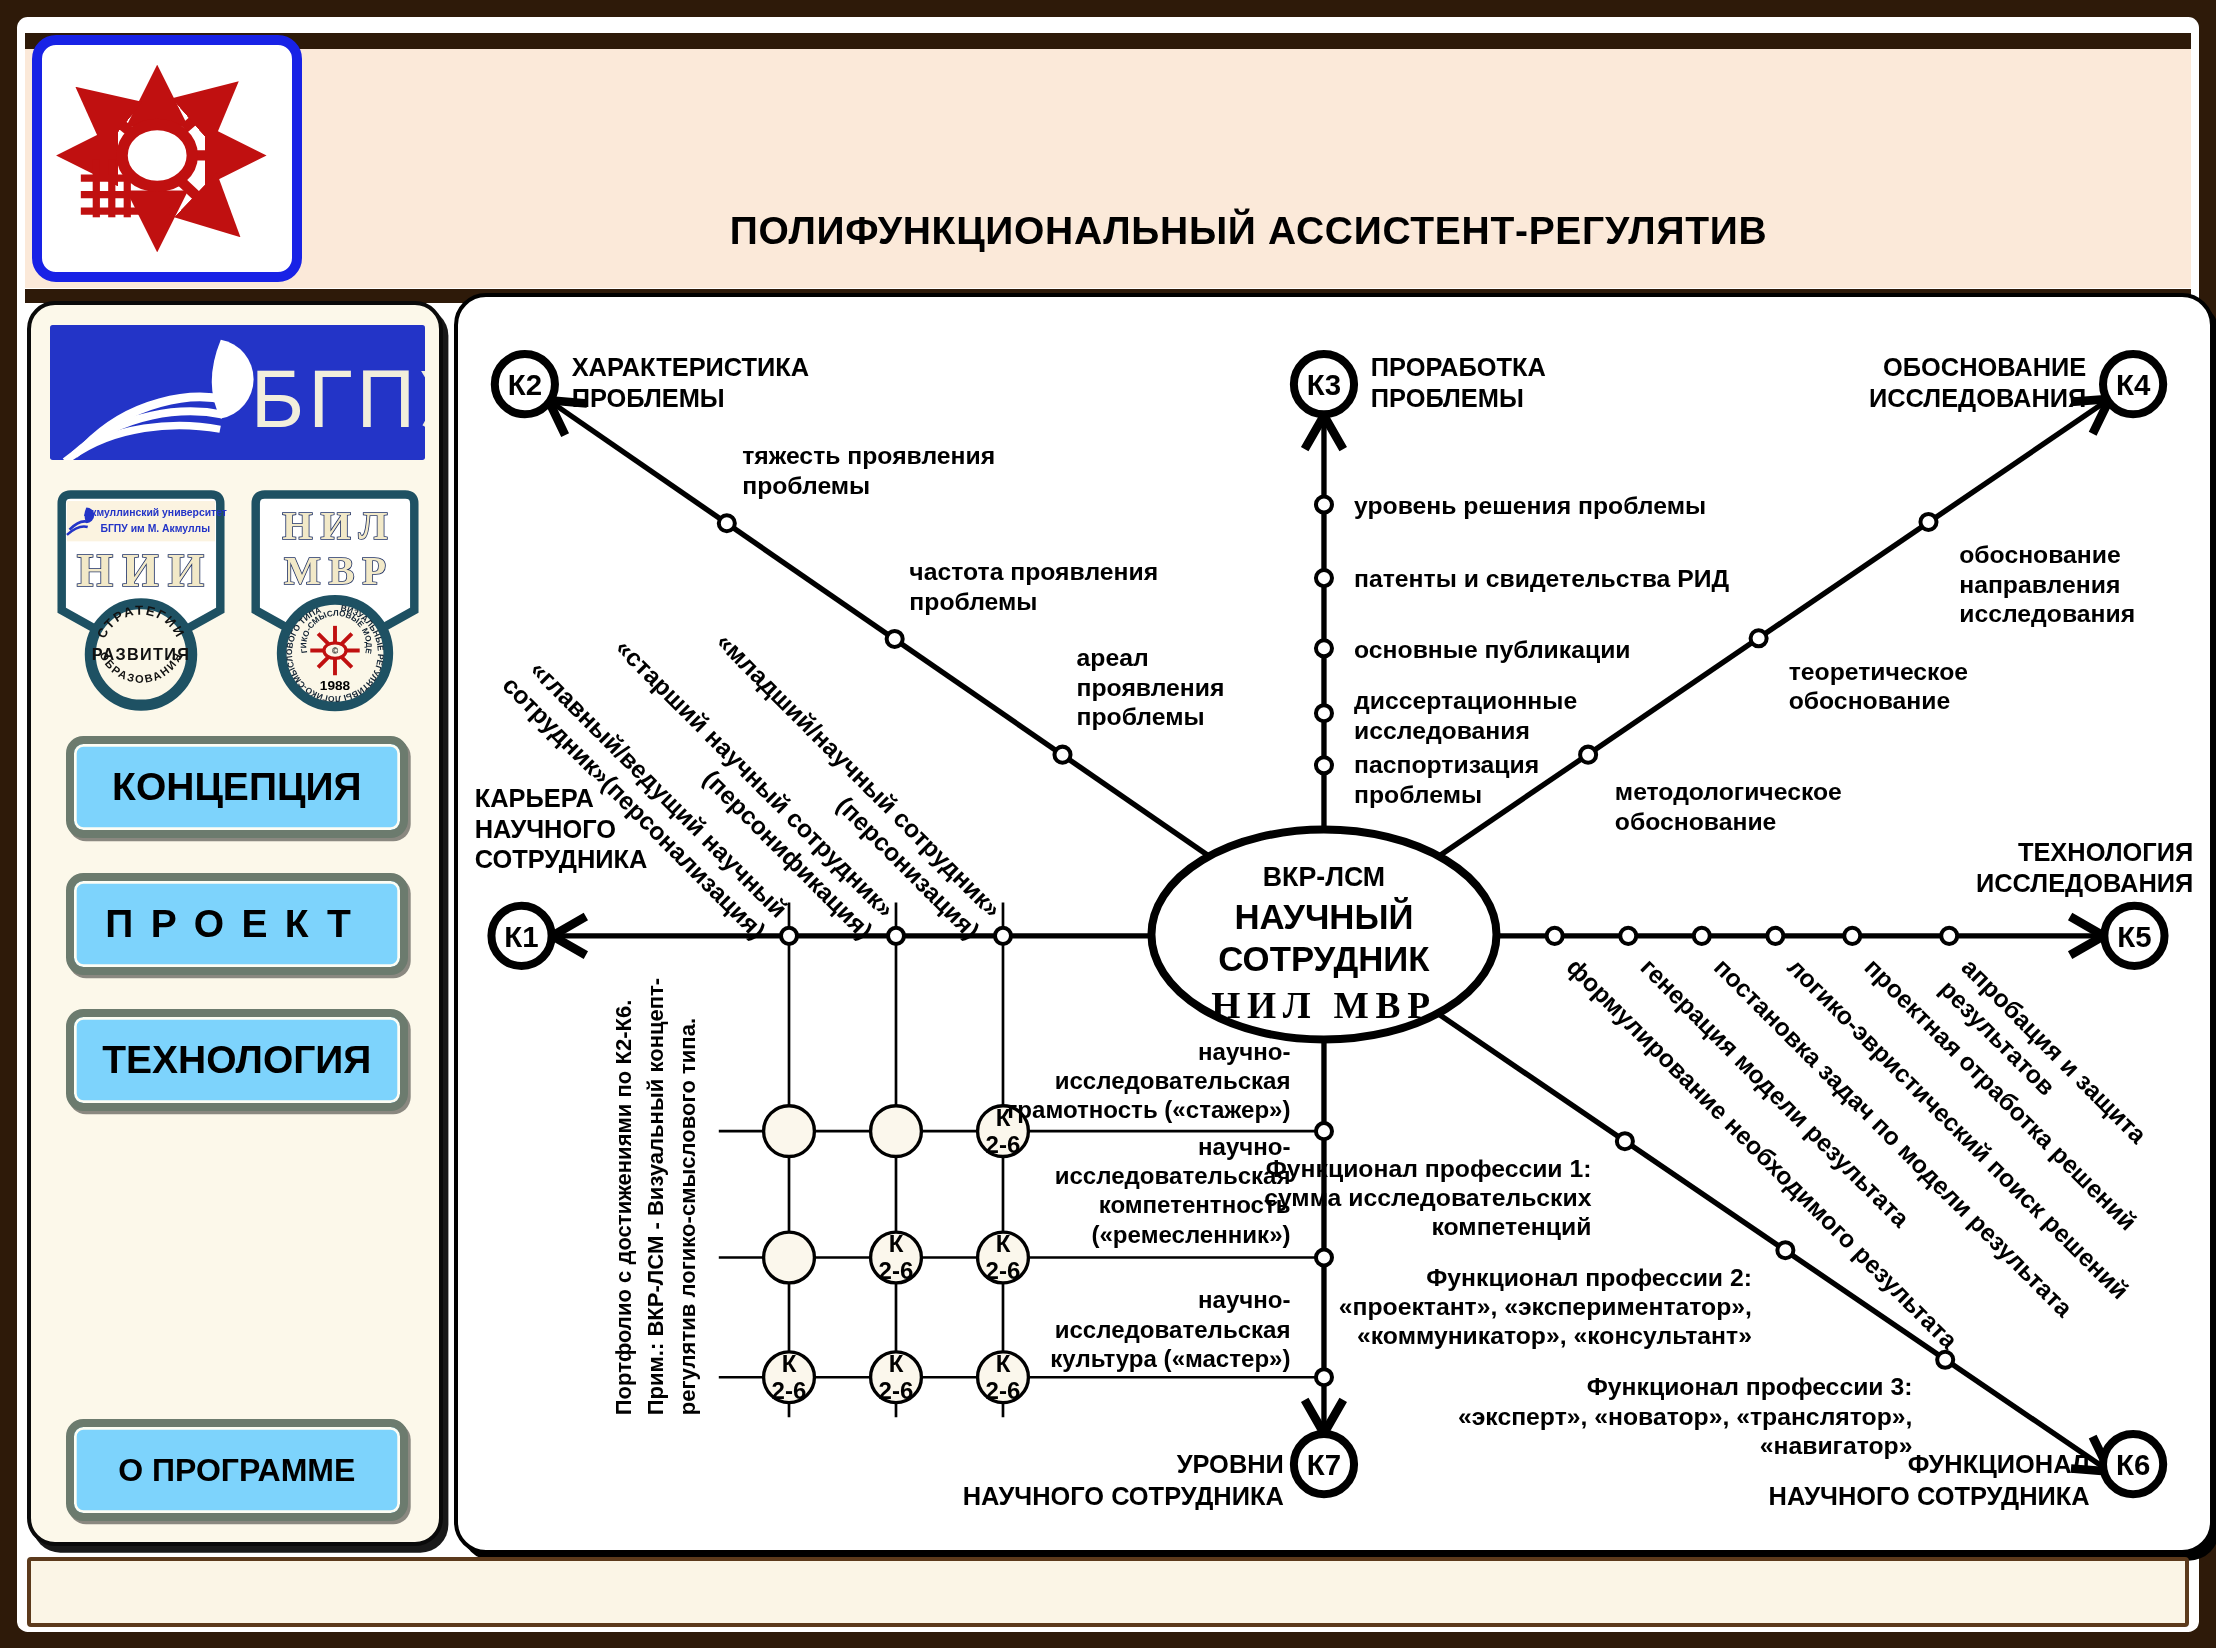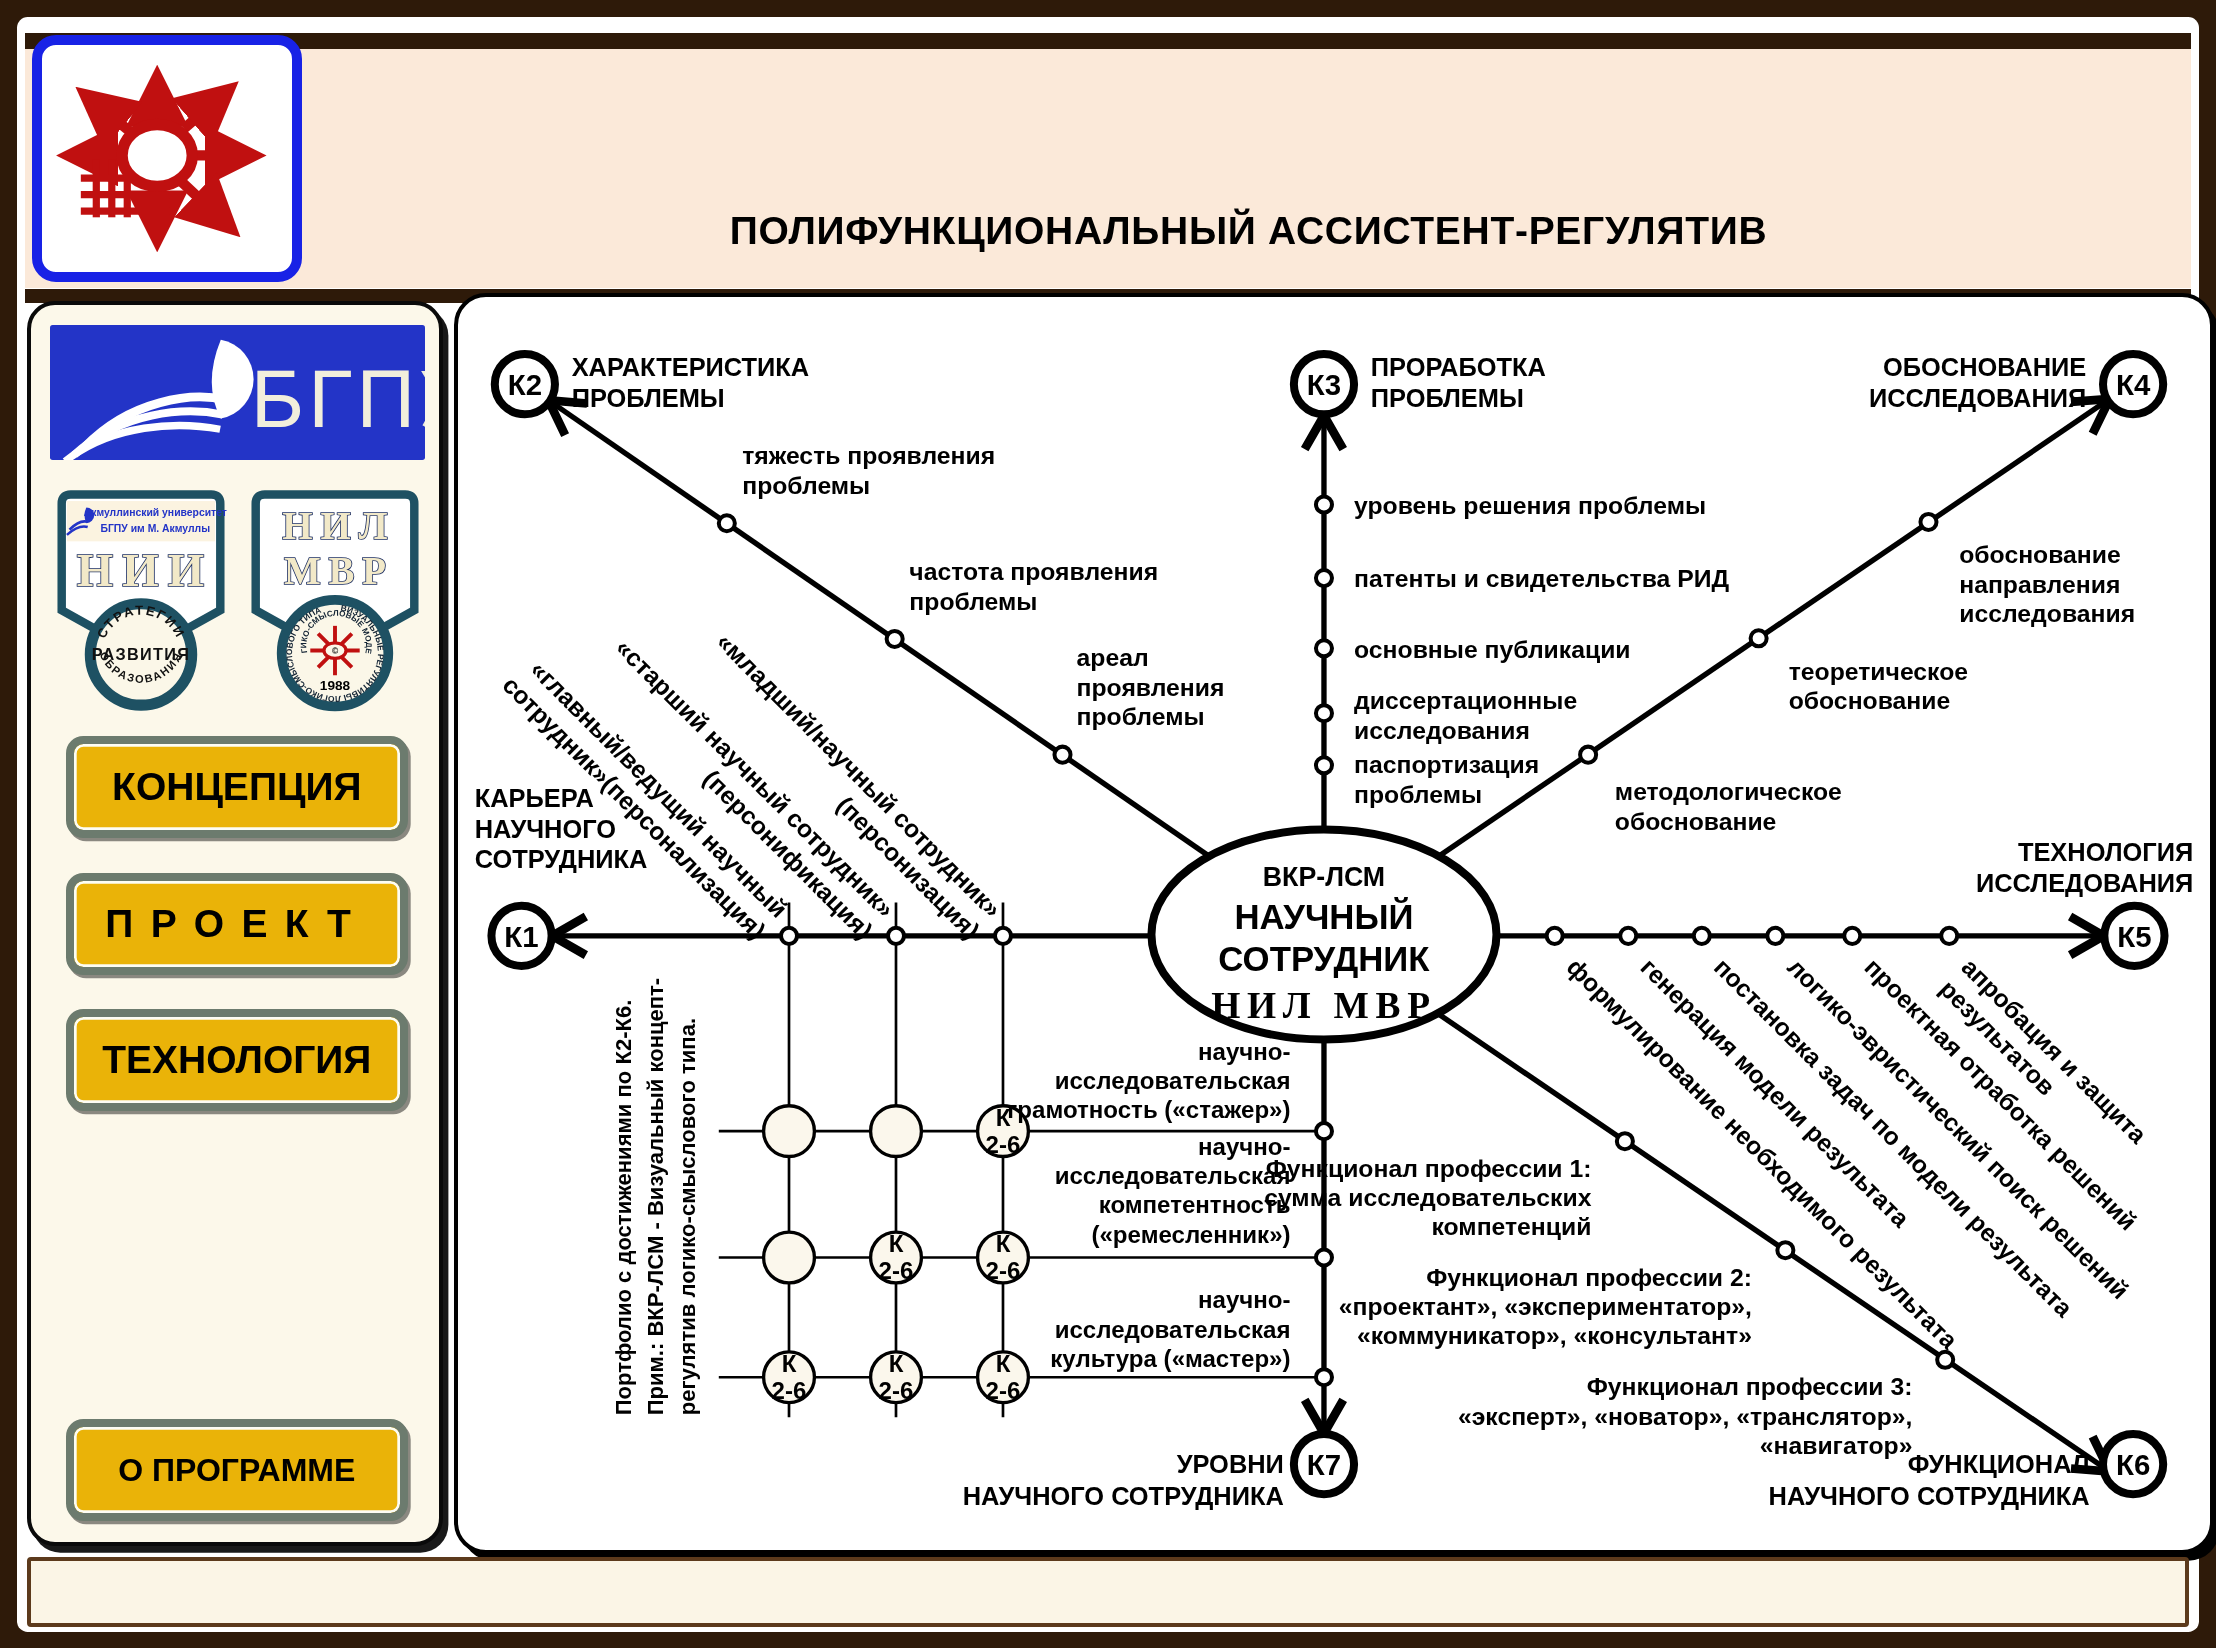--- a/index.html
+++ b/index.html
@@ -10,21 +10,21 @@
   .header{position:absolute;left:8px;right:8px;top:32px;height:239px;background:#FBE9D9;}
   .hdr-bar-bot{position:absolute;left:8px;right:8px;top:272px;height:13.4px;background:#2E1A09;}
   .logo-box{position:absolute;left:14.7px;top:17.4px;width:270px;height:247px;background:#fff;border:10.7px solid #1822E6;border-radius:24px;box-sizing:border-box;z-index:5;display:flex;align-items:center;justify-content:center;}
   .title-wrap{position:absolute;left:301px;right:20px;top:36px;height:227px;display:flex;flex-direction:column;justify-content:center;z-index:4;margin-top:32px;}
   .title-line{text-align:center;font-weight:700;font-size:39px;color:#000;letter-spacing:0.7px;}
   
   .sidebar{position:absolute;left:9.4px;top:284px;width:416px;height:1245px;background:#FCF8EA;border:4.7px solid #0A0A0A;border-radius:28px;box-sizing:border-box;box-shadow:5.4px 6.7px 0 rgba(0,0,0,.9);}
   .banner{position:absolute;left:19px;top:20px;width:375px;height:135px;background:#2334C7;border-radius:2.7px;}
   .emblem{position:absolute;top:179px;width:182px;height:233px;}
   .emblem.left{left:19px;text-align:right;} .emblem.right{left:213px;}
-  .btn{position:absolute;left:35px;width:342px;height:102px;background:#eab308;border:8.7px solid #6C7B6E;border-radius:17.4px;box-sizing:border-box;display:flex;align-items:center;justify-content:center;font-weight:700;font-size:39px;color:#000;box-shadow:inset 0 0 0 2.7px #FDFDF4, 2.7px 3.3px 0 rgba(0,0,0,.45);cursor:pointer;}
+  .btn{position:absolute;left:35px;width:342px;height:102px;background:#7dd3fc;border:8.7px solid #6C7B6E;border-radius:17.4px;box-sizing:border-box;display:flex;align-items:center;justify-content:center;font-weight:700;font-size:39px;color:#000;box-shadow:inset 0 0 0 2.7px #FDFDF4, 2.7px 3.3px 0 rgba(0,0,0,.45);cursor:pointer;}
   .btn.sp{letter-spacing:17.4px;}
   .btn.small{font-size:32px;}
   
   .panel{position:absolute;left:437px;top:276px;width:1752px;height:1253px;background:#fff;border:4.7px solid #000;border-radius:32px;box-sizing:content-box;box-shadow:6.7px 8px 0 -1.3px #000;}
   .panel svg{display:block;}
   
   .bbar{position:absolute;left:9.4px;top:1540px;right:9.4px;height:70px;background:#FBF5E6;border:4.7px solid #5C3A1C;border-radius:4px;box-sizing:border-box;}
   
   .t  {font:700 37px "Liberation Sans",sans-serif;fill:#000;}
   .ti {font:700 38px "Liberation Sans",sans-serif;fill:#000;}

